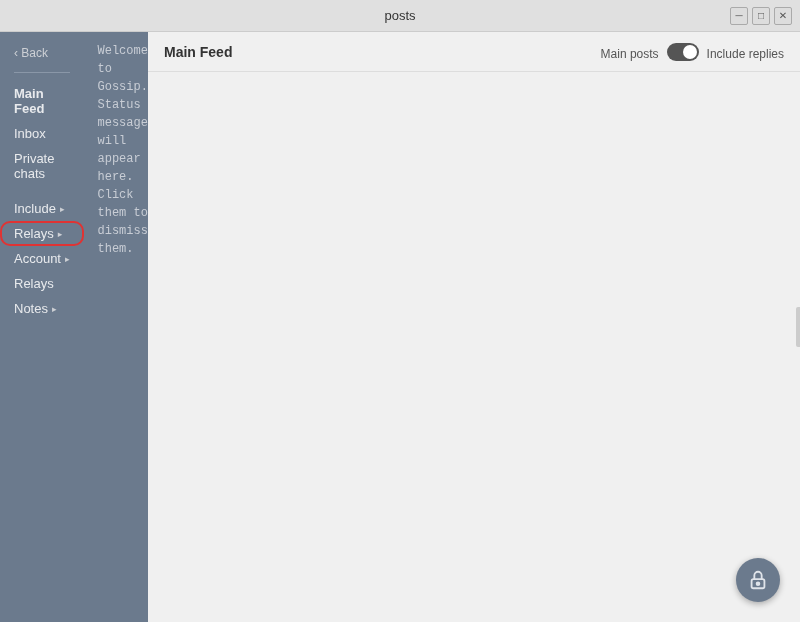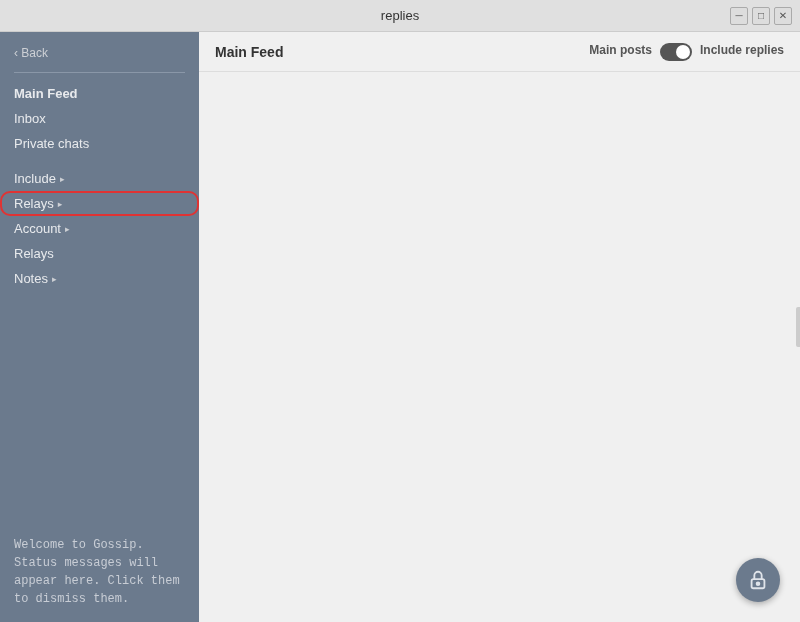--- a/index.html
+++ b/index.html
@@ -53,24 +53,24 @@
 
     
     .app-body {
       display: flex;
       flex: 1;
       overflow: hidden;
     }
 
     
     .sidebar {
-      width: 199px;
+      width: 148px;
       background: #6b7a8d;
       display: flex;
-      flex-direction: column;
+      flex-direction: row;
       flex-shrink: 0;
       color: #e8eaed;
     }
 
     .sidebar-top {
       flex: 1;
       padding: 8px 0;
     }
 
     .sidebar-back {
@@ -142,25 +142,24 @@
     }
 
     .main-header-title {
       font-size: 14px;
       font-weight: 600;
       color: #333;
     }
 
     .main-header-controls {
       display: flex;
-      align-items: flex-start;
+      align-items: flex-end;
       gap: 8px;
       font-size: 12px;
       color: #555;
-      font-weight: bold;
     }
 
     .toggle-switch {
       width: 32px;
       height: 18px;
       background: #555;
       border-radius: 9px;
       position: relative;
       cursor: pointer;
       display: inline-block;
@@ -212,21 +211,21 @@
       height: 22px;
       fill: none;
       stroke: #e0e4ea;
       stroke-width: 2;
     }
   </style>
 </head>
 <body>
 
 <div class="titlebar">
-  <span class="titlebar-title">replies</span>
+  <span class="titlebar-title">posts</span>
   <div class="window-controls">
     <div class="win-btn">─</div>
     <div class="win-btn">□</div>
     <div class="win-btn">✕</div>
   </div>
 </div>
 
 <div class="app-body">
 
   <div class="sidebar">

